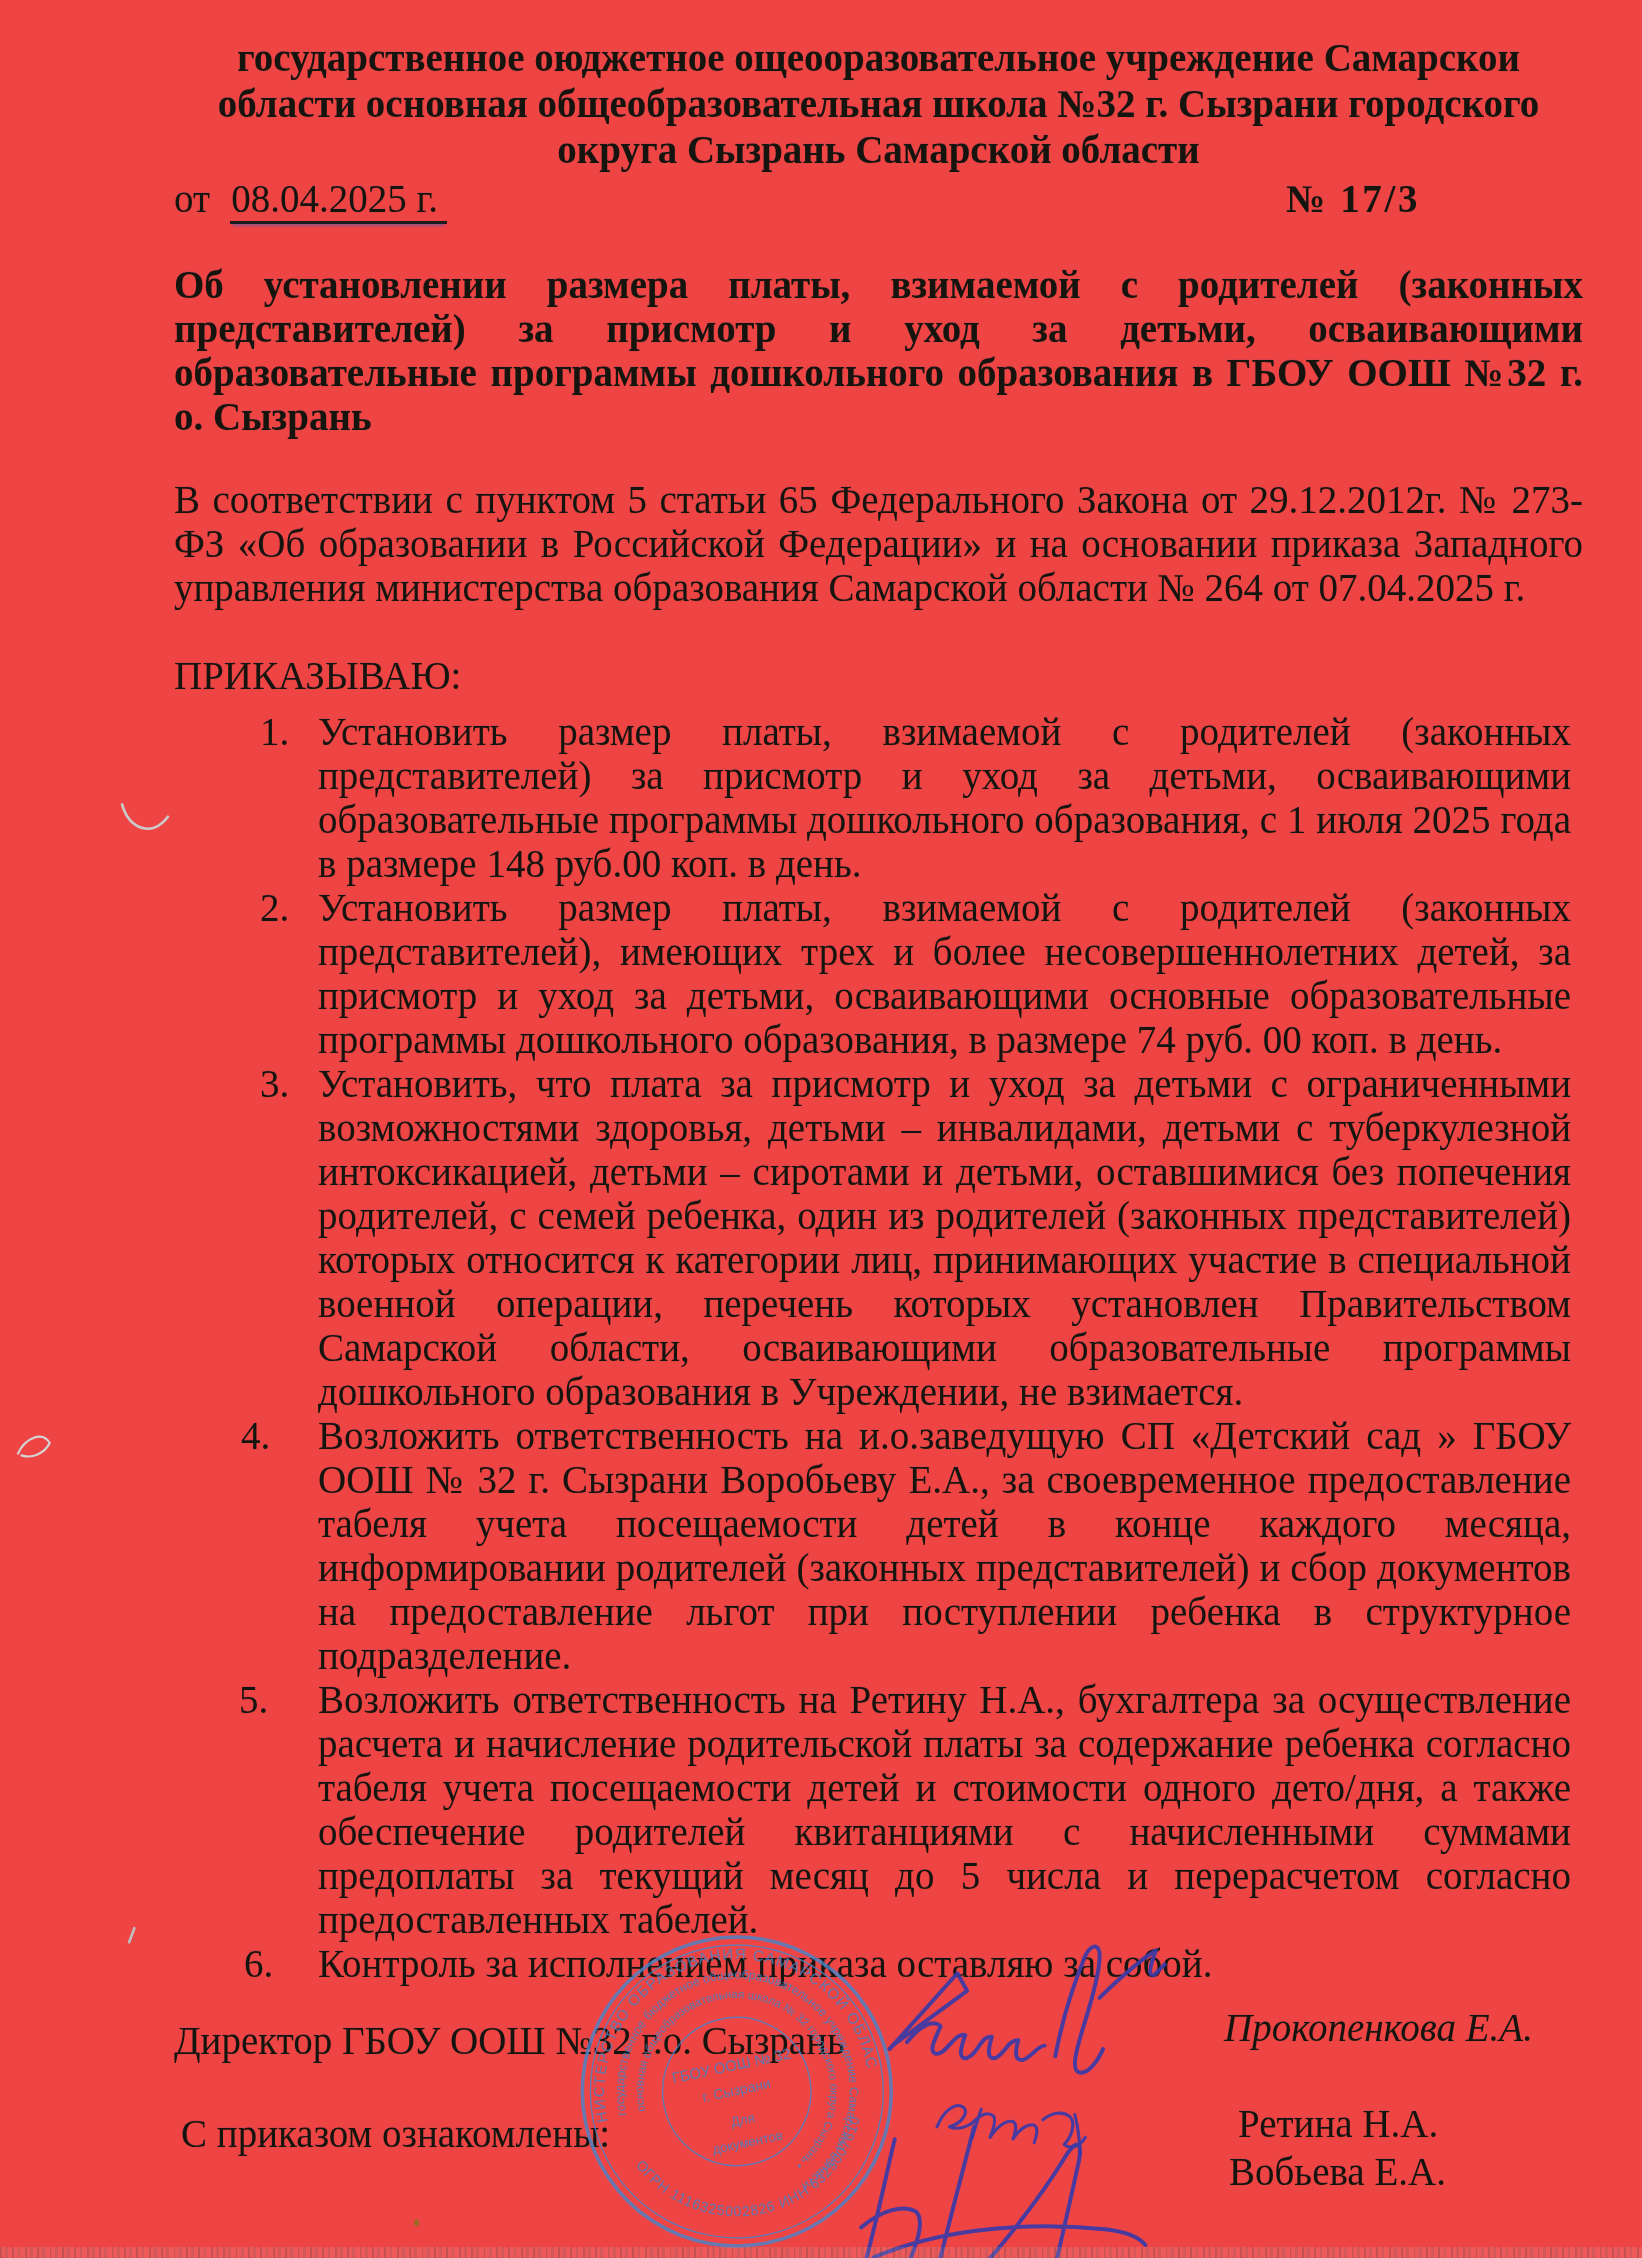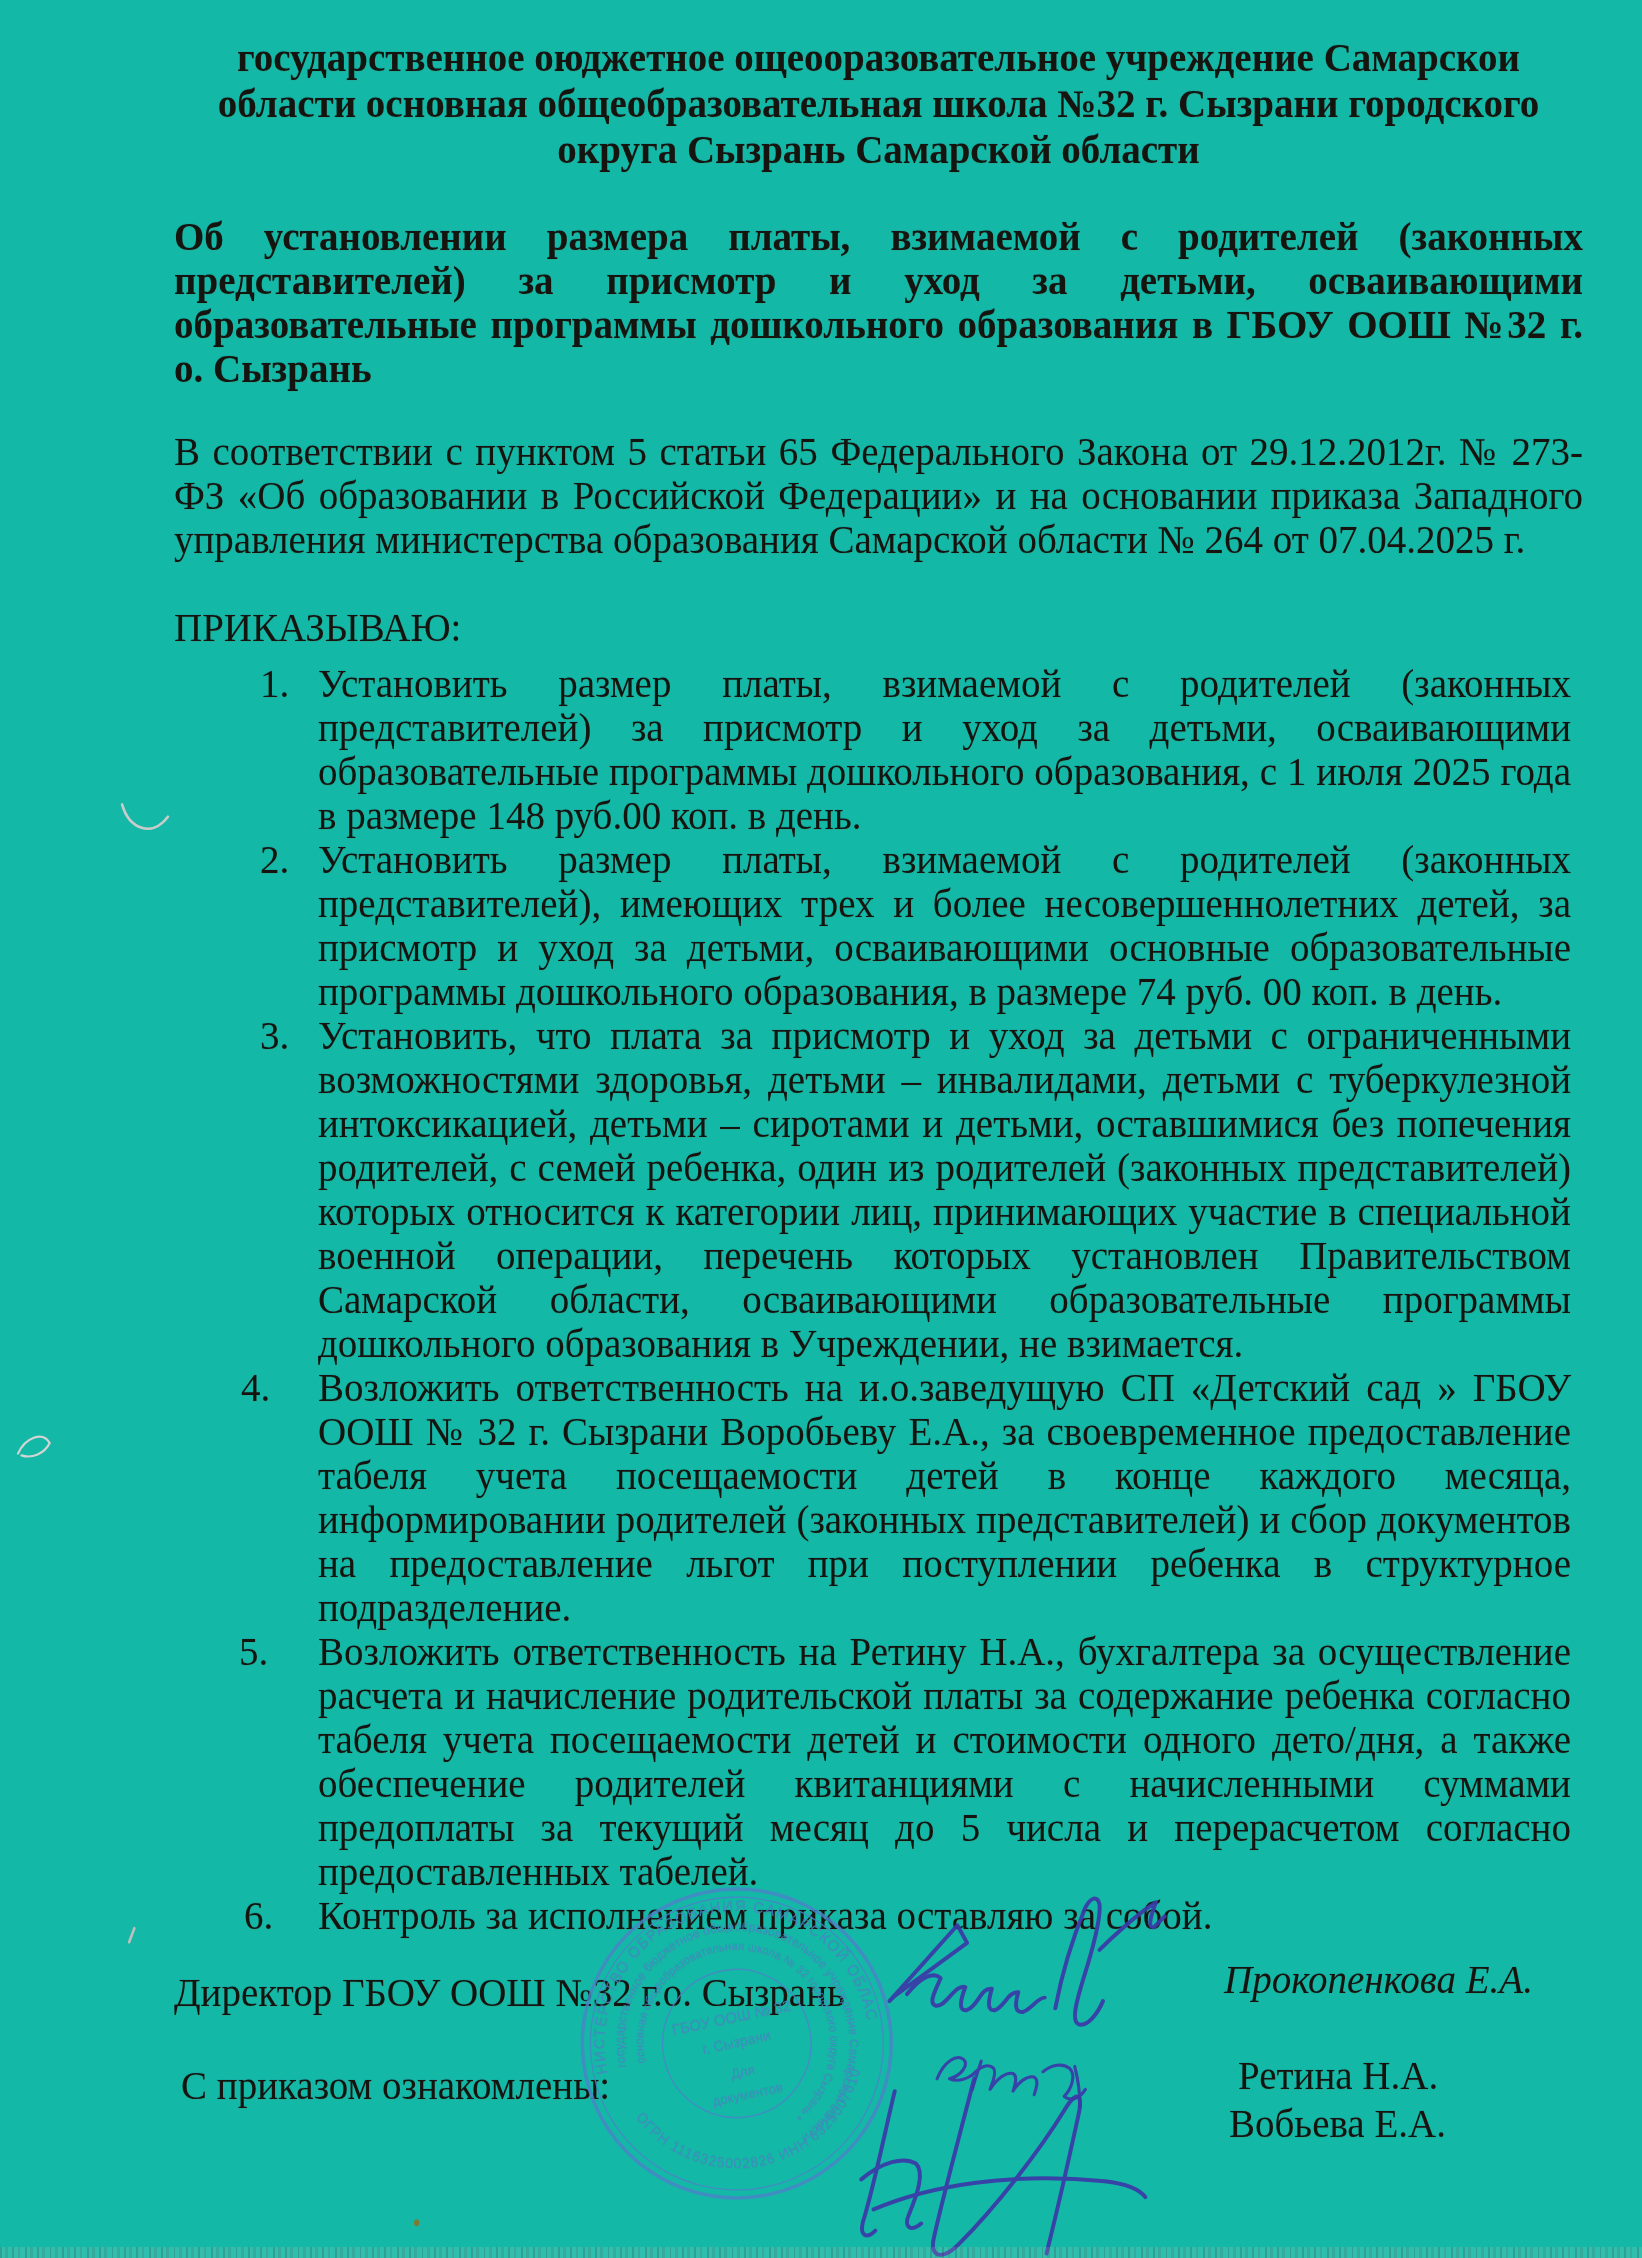--- a/index.html
+++ b/index.html
@@ -1,20 +1,20 @@
 <!DOCTYPE html>
 <html lang="ru" style="font-size:14px"><head>
 <meta charset="utf-8">
 <style>
   html,body{margin:0;padding:0;background:#e8e8e8;}
   .page{
     position:relative;
     width:1643px;height:2258px;
     margin:0 auto;
-    background:#14b8a6;
+    background:#ef4444;
     overflow:hidden;
     font-family:"Liberation Serif","DejaVu Serif",serif;
     color:#16140f;
   }
   .content{
     position:absolute;inset:0;
     padding:35px 60px 0 174px;
     font-size:39px;line-height:44px;
     text-shadow:0 0.9px 0 rgba(140,90,20,.10),0 -0.9px 0 rgba(30,80,160,.10);
   }
@@ -66,20 +66,24 @@
 
 <div class="page">
 
   <div class="content">
 
     <div class="hdr">государственное оюджетное ощеооразовательное учреждение Самарскои</div>
     <div class="hdr">области основная общеобразовательная школа №32 г. Сызрани городского</div>
     <div class="hdr">округа Сызрань Самарской области</div>
 
 
+    <div class="date-row">
+      <span><span>от</span>&nbsp; <span class="date-underline">08.04.2025 г.</span></span>
+      <span class="order-no">№  17/3</span>
+    </div>
 
     <div class="subject">Об установлении размера платы, взимаемой с родителей (законных представителей) за присмотр и уход за детьми, осваивающими образовательные программы дошкольного образования в ГБОУ ООШ №32 г. о. Сызрань</div>
 
     <div class="preamble">В соответствии с пунктом 5 статьи 65 Федерального Закона от 29.12.2012г. № 273-ФЗ «Об образовании в Российской Федерации» и на основании приказа Западного управления министерства образования  Самарской области № 264  от 07.04.2025 г.</div>
 
     <div class="command">ПРИКАЗЫВАЮ:</div>
 
     <ol class="items">
       <li>Установить размер платы, взимаемой с родителей (законных представителей) за присмотр и уход за детьми, осваивающими образовательные программы дошкольного образования, с 1 июля  2025 года в размере 148 руб.00 коп. в день.</li>
       <li>Установить размер платы, взимаемой с родителей (законных представителей), имеющих трех и более несовершеннолетних детей, за присмотр и уход за детьми, осваивающими основные образовательные программы дошкольного образования, в размере 74 руб. 00 коп. в день.</li>

